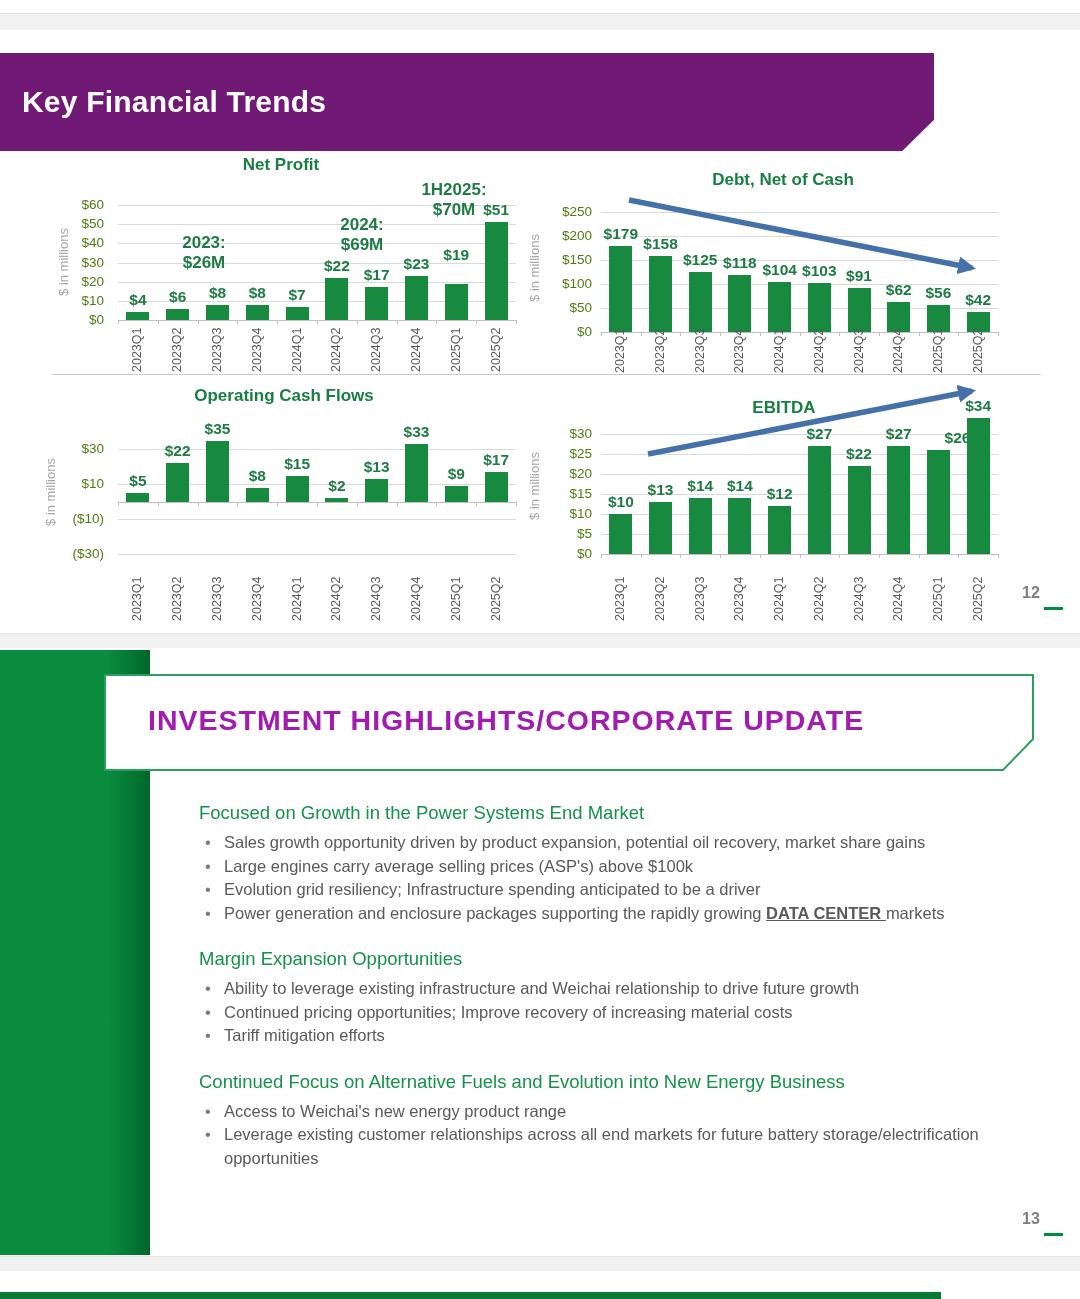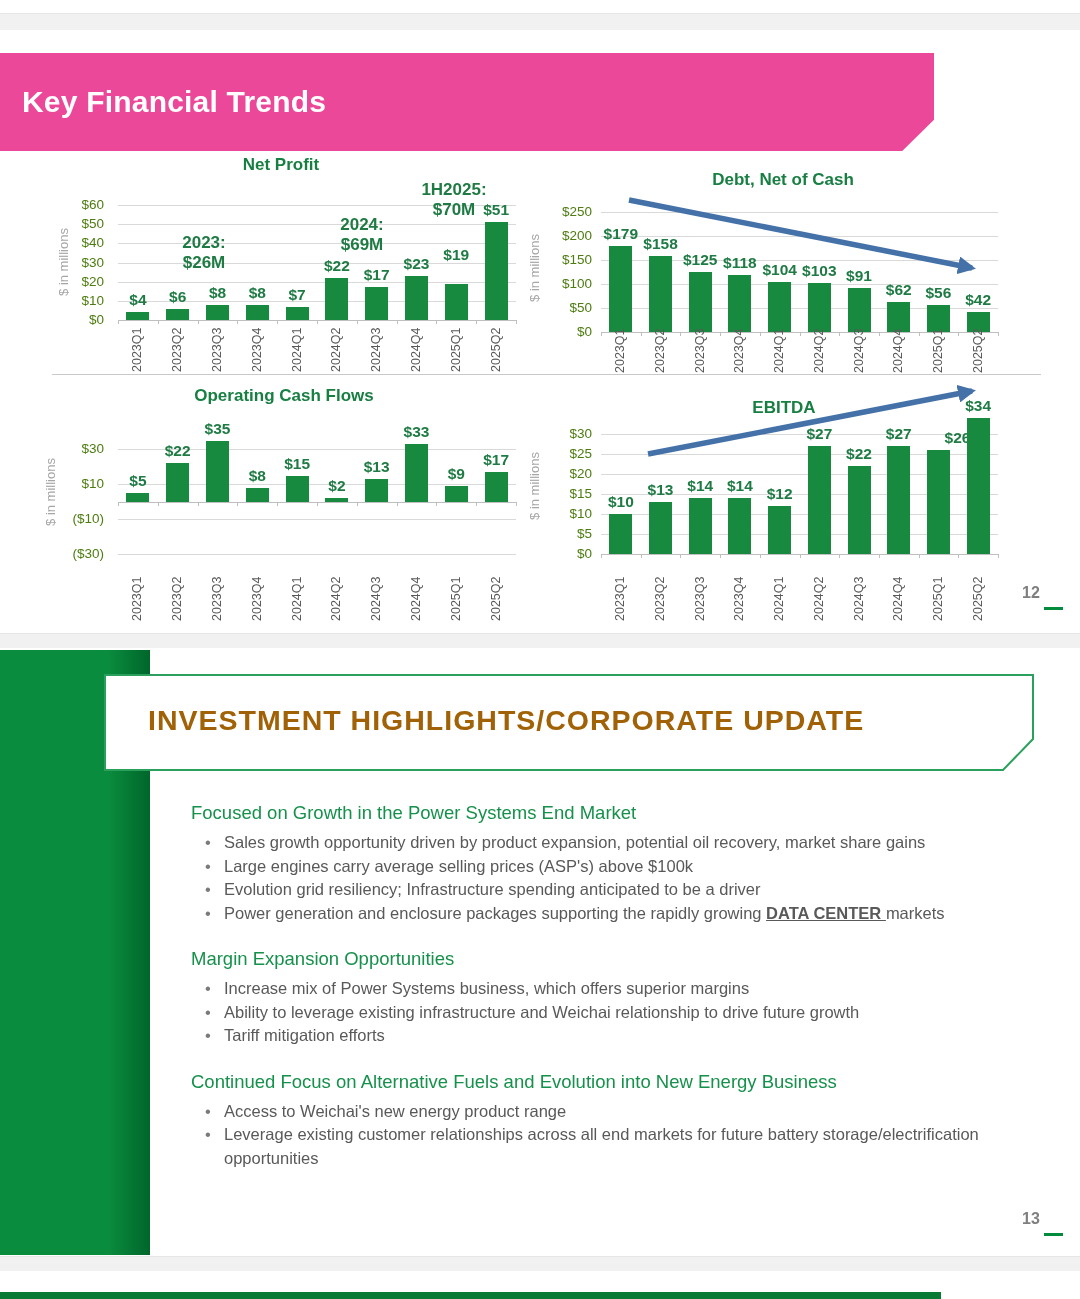--- a/index.html
+++ b/index.html
@@ -2,21 +2,21 @@
 <html><head>
 <meta charset="utf-8">
 <style>
   html,body{margin:0;padding:0;background:#fff}
   #screen{position:relative;width:1080px;height:1299px;background:#fff;overflow:hidden;
           font-family:"Liberation Sans",sans-serif}
   .gap{position:absolute;left:0;width:1080px;background:#f1f1f2;border-top:1px solid #e6e6e6;border-bottom:1px solid #e9e9e9}
   .page{position:absolute;left:0;width:1080px;background:#fff}
 
   
-  #banner12{position:absolute;left:0;top:53px;width:934px;height:98px;background:#ec4899;
+  #banner12{position:absolute;left:0;top:53px;width:934px;height:98px;background:#701a75;
             clip-path:polygon(0 0,100% 0,100% 68%,96.6% 100%,0 100%);
             display:flex;align-items:center}
   #banner12 h1{margin:0 0 0 22px;font-size:30px;font-weight:bold;color:#fff;letter-spacing:.2px}
 
   .divider{position:absolute;left:52px;top:374px;width:989px;height:1px;background:#c9c9c9}
 
   
   .chart{position:absolute;left:0;top:0;width:0;height:0}
   .c-title{position:absolute;transform:translateX(-50%);font-weight:bold;font-size:17px;color:#187F42;white-space:nowrap}
   .ylab{position:absolute;font-size:13px;color:#A6A6A6;transform:translate(-50%,-50%) rotate(-90deg);white-space:nowrap}
@@ -31,25 +31,25 @@
   .annot{position:absolute;transform:translateX(-50%);text-align:center;font-weight:bold;font-size:17px;
          color:#1E7B43;line-height:20px;white-space:nowrap}
 
   .pagenum{position:absolute;width:40px;text-align:left;font-size:16px;font-weight:bold;color:#7F7F7F}
   .pgline{position:absolute;width:19px;height:3px;background:#008C3B}
 
   
   #leftband{position:absolute;left:0;top:650px;width:150px;height:605px;
             background:linear-gradient(90deg,#0A8C3E 0%,#0A8C3E 72%,#00662B 100%)}
   #banner13{position:absolute;left:100px;top:670px;width:950px;height:106px}
-  #slide13-title{position:absolute;left:148px;top:704px;font-size:28.5px;font-weight:bold;color:#a16207;
+  #slide13-title{position:absolute;left:148px;top:704px;font-size:28.5px;font-weight:bold;color:#a21caf;
                  letter-spacing:1px;white-space:nowrap}
   #hl-sections{position:absolute;left:183px;top:802px;width:850px}
   #hl-sections section{margin:0 0 23px 0}
-  #hl-sections h3{margin:0 0 7px 8px;font-size:18.5px;font-weight:normal;color:#15914B;line-height:22px}
+  #hl-sections h3{margin:0 0 7px 16px;font-size:18.5px;font-weight:normal;color:#15914B;line-height:22px}
   #hl-sections ul{margin:0;padding:0;list-style:none}
   #hl-sections li{position:relative;padding-left:41px;font-size:16.5px;line-height:23.5px;color:#595959}
   #hl-sections li::before{content:"\2022";position:absolute;left:22px;color:#7a7a7a}
   #hl-sections .em{font-weight:bold;text-decoration:underline}
 
   #next-banner-edge{position:absolute;left:0;top:1292px;width:941px;height:7px;background:#087A34}
   svg{position:absolute;pointer-events:none}
 </style>
 </head>
 <body>
@@ -339,22 +339,22 @@
         <ul>
           <li><span>Sales growth opportunity driven by product expansion, potential oil recovery, market share gains</span></li>
           <li><span>Large engines carry average selling prices (ASP's) above $100k</span></li>
           <li><span>Evolution grid resiliency; Infrastructure spending anticipated to be a driver</span></li>
           <li><span>Power generation and enclosure packages supporting the rapidly growing </span><span class="em">DATA CENTER </span><span>markets</span></li>
         </ul>
       </section>
       <section>
         <h3>Margin Expansion Opportunities</h3>
         <ul>
-          <li><span>Increase mix of Power Systems business, which offers superior margins</span></li>
           <li><span>Ability to leverage existing infrastructure and Weichai relationship to drive future growth</span></li>
+          <li><span>Continued pricing opportunities; Improve recovery of increasing material costs</span></li>
           <li><span>Tariff mitigation efforts</span></li>
         </ul>
       </section>
       <section>
         <h3>Continued Focus on Alternative Fuels and Evolution into New Energy Business</h3>
         <ul>
           <li><span>Access to Weichai's new energy product range</span></li>
           <li><span>Leverage existing customer relationships across all end markets for future battery storage/electrification opportunities</span></li>
         </ul>
       </section>

